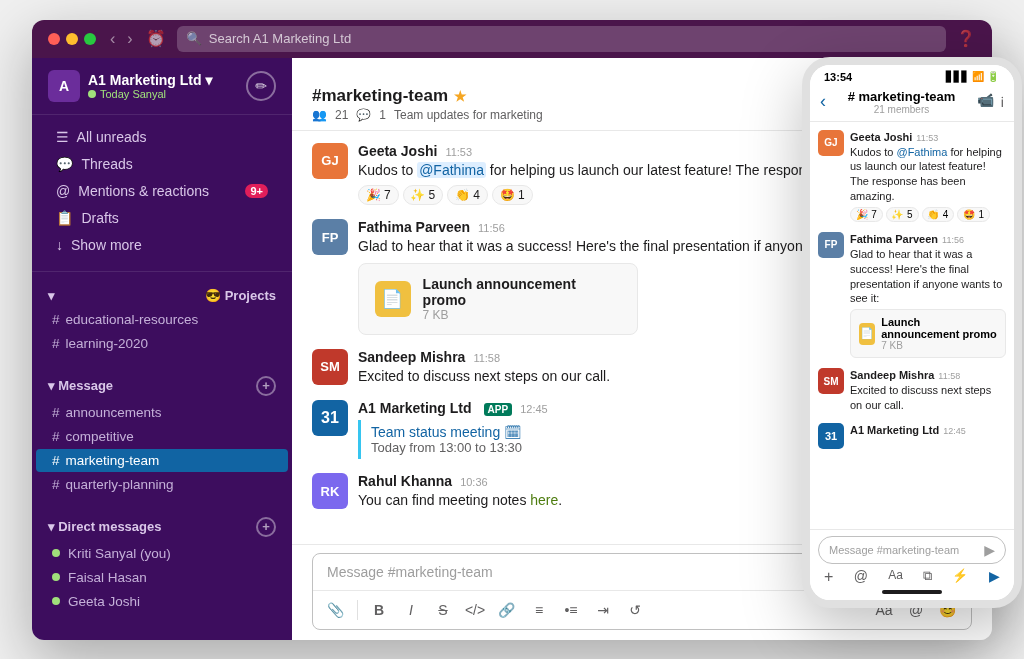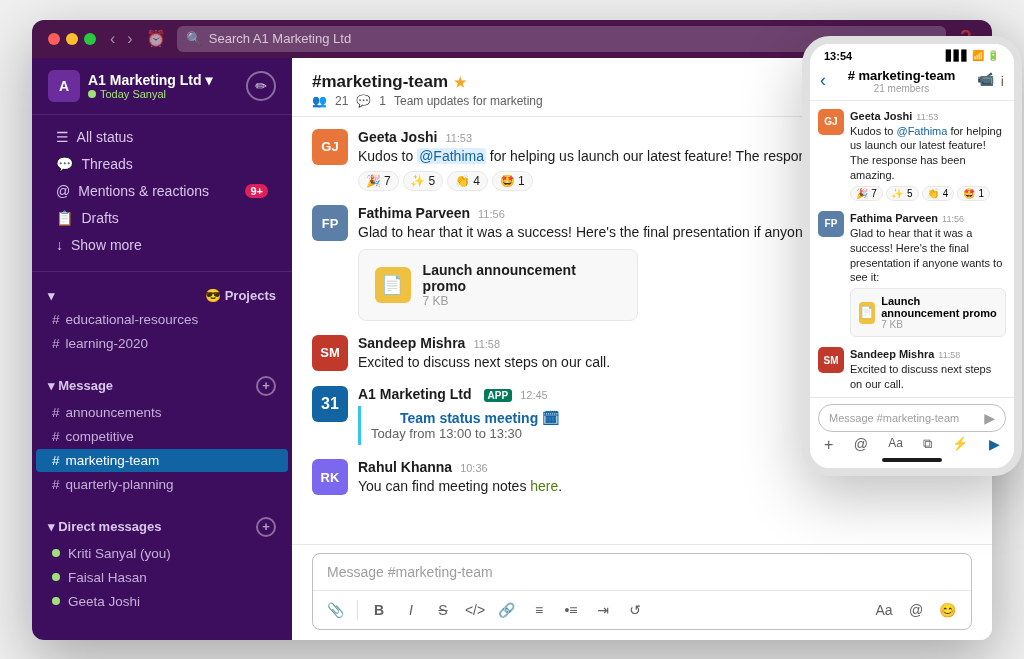--- a/index.html
+++ b/index.html
@@ -241,21 +241,21 @@
     }
 
     .history-icon, .help-icon {
       color: rgba(255,255,255,0.6);
       font-size: 16px;
       cursor: pointer;
     }
 
     
     .channel-header {
-      padding: 14px 20px 8px;
+      padding: 28px 20px 8px;
       border-bottom: 1px solid #e8e8e8;
       display: flex;
       align-items: flex-start;
       justify-content: space-between;
     }
 
     .channel-title {
       font-size: 17px;
       font-weight: 700;
       color: #1d1c1d;
@@ -393,23 +393,22 @@
     }
 
     .event-card {
       border-left: 3px solid #36c5f0;
       padding: 4px 10px;
       margin-top: 4px;
     }
 
     .event-title {
       color: #1264A3;
-      font-weight: 700;
+      font-weight: 400;
       font-size: 14px;
-      margin-left: 29px;
     }
 
     .event-time {
       font-size: 13px;
       color: #616061;
     }
 
     
     .message-input-area {
       padding: 8px 20px 10px;
@@ -452,23 +451,23 @@
       width: 1px;
       height: 20px;
       background: #e0e0e0;
       margin: 0 2px;
     }
 
     
     .phone-mockup {
       position: absolute;
       right: -30px;
-      top: 16px;
+      top: 37px;
       width: 220px;
-      height: 440px;
+      height: 551px;
       background: white;
       border-radius: 28px;
       box-shadow: 0 20px 60px rgba(0,0,0,0.25);
       overflow: hidden;
       border: 8px solid #e0e0e0;
       z-index: 10;
     }
 
     .phone-status-bar {
       background: white;
@@ -675,21 +674,21 @@
                 <span>Today Sanyal</span>
               </div>
             </div>
           </div>
           <div class="compose-btn">✏</div>
         </div>
 
         <div class="sidebar-nav">
           <div class="nav-item">
             <span>☰</span>
-            <span>All status</span>
+            <span>All unreads</span>
           </div>
           <div class="nav-item">
             <span>💬</span>
             <span>Threads</span>
           </div>
           <div class="nav-item">
             <span>@</span>
             <span>Mentions &amp; reactions</span>
             <span class="badge">9+</span>
           </div>

